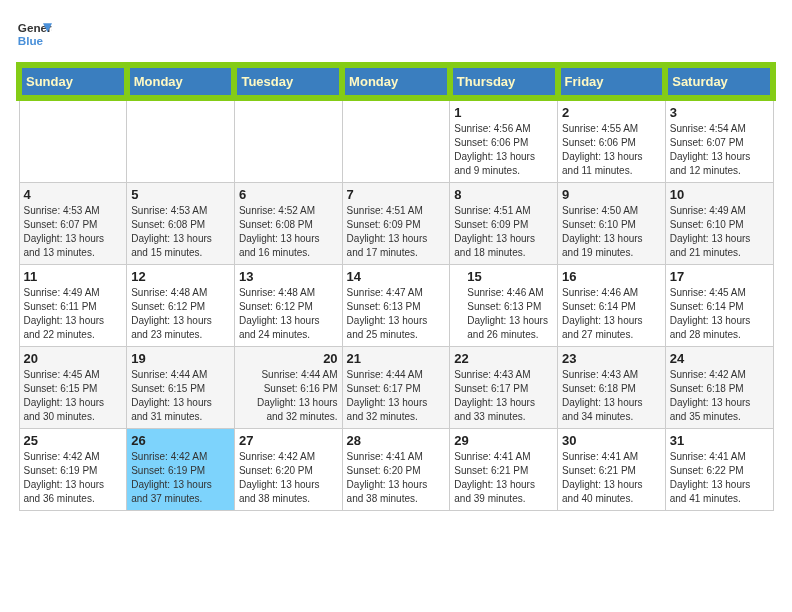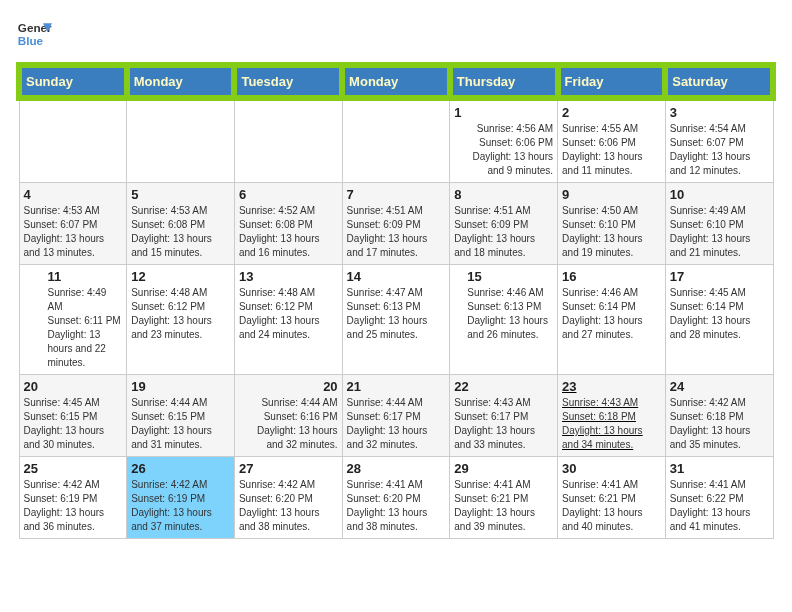--- a/index.html
+++ b/index.html
@@ -103,21 +103,21 @@
       </tr>
   </thead>
   <tbody id="calendar-body">
   <tr>
         <td class="empty-cell" style="background: rgb(255, 255, 255);"></td>
         <td class="empty-cell" style="background: rgb(255, 255, 255);"></td>
         <td class="empty-cell" style="background: rgb(255, 255, 255);"></td>
         <td class="empty-cell" style="background: rgb(255, 255, 255);"></td>
         <td style="background: rgb(255, 255, 255);">
           <div class="day-number">1</div>
-          <div class="day-info" style="white-space: pre-line; text-align: right;">Sunrise: 4:56 AM
+          <div class="day-info" style="white-space: pre-line;">Sunrise: 4:56 AM
 Sunset: 6:06 PM
 Daylight: 13 hours and 9 minutes.</div>
         </td>
         <td style="background: rgb(255, 255, 255);">
           <div class="day-number">2</div>
           <div class="day-info" style="white-space: pre-line;">Sunrise: 4:55 AM
 Sunset: 6:06 PM
 Daylight: 13 hours and 11 minutes.</div>
         </td>
         <td style="background: rgb(255, 255, 255);">
@@ -165,21 +165,21 @@
 Daylight: 13 hours and 19 minutes.</div>
         </td>
         <td style="background: rgb(245, 245, 245);">
           <div class="day-number">10</div>
           <div class="day-info" style="white-space: pre-line;">Sunrise: 4:49 AM
 Sunset: 6:10 PM
 Daylight: 13 hours and 21 minutes.</div>
         </td>
       </tr>
       <tr>
-        <td style="background: rgb(255, 255, 255); padding-left: 28px;">
+        <td style="background: rgb(255, 255, 255);">
           <div class="day-number">11</div>
           <div class="day-info" style="white-space: pre-line;">Sunrise: 4:49 AM
 Sunset: 6:11 PM
 Daylight: 13 hours and 22 minutes.</div>
         </td>
         <td style="background: rgb(255, 255, 255);">
           <div class="day-number">12</div>
           <div class="day-info" style="white-space: pre-line;">Sunrise: 4:48 AM
 Sunset: 6:12 PM
 Daylight: 13 hours and 23 minutes.</div>
@@ -239,21 +239,21 @@
           <div class="day-info" style="white-space: pre-line;">Sunrise: 4:44 AM
 Sunset: 6:17 PM
 Daylight: 13 hours and 32 minutes.</div>
         </td>
         <td style="background: rgb(245, 245, 245);">
           <div class="day-number">22</div>
           <div class="day-info" style="white-space: pre-line;">Sunrise: 4:43 AM
 Sunset: 6:17 PM
 Daylight: 13 hours and 33 minutes.</div>
         </td>
-        <td style="background: rgb(245, 245, 245); text-decoration: underline;">
+        <td style="background: rgb(245, 245, 245);">
           <div class="day-number">23</div>
           <div class="day-info" style="white-space: pre-line;">Sunrise: 4:43 AM
 Sunset: 6:18 PM
 Daylight: 13 hours and 34 minutes.</div>
         </td>
         <td style="background: rgb(245, 245, 245);">
           <div class="day-number">24</div>
           <div class="day-info" style="white-space: pre-line;">Sunrise: 4:42 AM
 Sunset: 6:18 PM
 Daylight: 13 hours and 35 minutes.</div>

